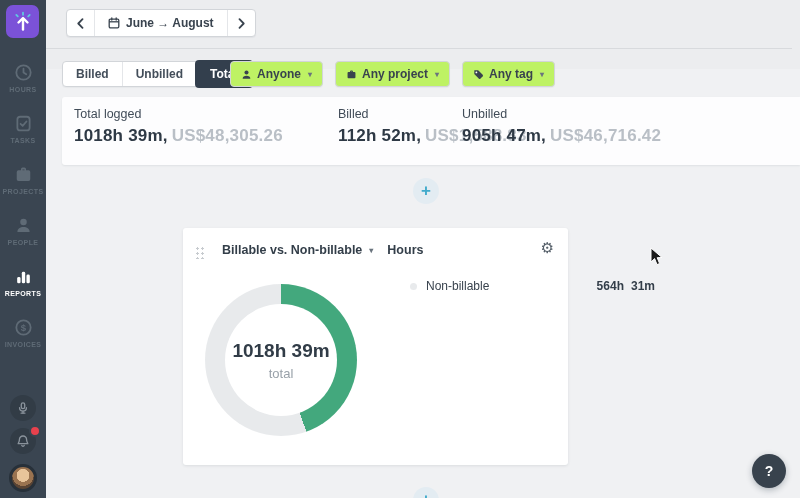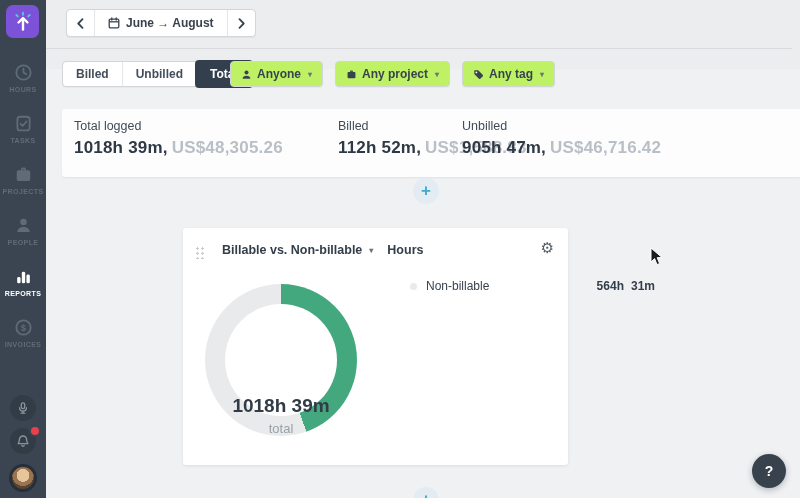--- a/index.html
+++ b/index.html
@@ -41,21 +41,21 @@
              border-right:1px solid #e4e6e9; cursor:pointer; }
   .seg-btn:last-child { border-right:none; }
   .seg-btn.active { background:#333f4d; color:#ffffff; border-radius:4px; margin:-2px; padding:0 15px; border-right:none; }
   
   .dropdowns { position:absolute; left:184px; top:61px; display:flex; gap:12px; }
   .dd { height:26px; background:#bef264; border:1px solid #d2d5d9; border-radius:4px; display:flex; align-items:center;
         gap:5px; padding:0 10px; font-size:12px; font-weight:bold; color:#39434e; cursor:pointer;
         box-shadow:0 1px 1px rgba(31,45,61,.04); }
   .caret { font-size:8px; color:#6a747e; margin-left:2px; }
   
-  .stats { position:absolute; top:109px; left:16px; right:0; height:68px; background:#fdfdfe;
+  .stats { position:absolute; top:97px; left:16px; right:0; height:68px; background:#fdfdfe;
            border-radius:3px 0 0 3px; box-shadow:0 1px 2px rgba(31,45,61,.08); }
   .stat { position:absolute; top:10px; }
   .stat-label { font-size:12.5px; color:#414c58; margin-bottom:5px; }
   .stat-value { font-size:17px; font-weight:bold; color:#2e3945; letter-spacing:.2px; }
   .stat-money { color:#b9bfc6; margin-left:4px; }
   
   .add-btn { position:absolute; width:26px; height:26px; border-radius:50%; background:#e3ecf2;
              display:flex; align-items:center; justify-content:center; color:#41aacb;
              font-size:17px; font-weight:bold; cursor:pointer; }
   
@@ -65,21 +65,21 @@
                  background-image:radial-gradient(#c7cbcf 1.1px, transparent 1.3px); background-size:5px 5px; }
   .card-title { position:absolute; left:39px; top:15px; display:flex; align-items:center; gap:5px;
                 font-size:12.5px; font-weight:bold; color:#333e49; }
   .card-title .unit { margin-left:9px; cursor:pointer; }
   .title-select { display:flex; align-items:center; gap:5px; cursor:pointer; }
   .gear { position:absolute; right:14px; top:12px; font-size:15px; color:#555f69; cursor:pointer; line-height:1; }
   
   .donut { position:absolute; left:22px; top:56px; width:152px; height:152px; border-radius:50%; }
   .donut::after { content:""; position:absolute; inset:20px; background:#ffffff; border-radius:50%; }
   .donut-center { position:absolute; left:22px; top:56px; width:152px; height:152px; display:flex;
-                  flex-direction:column; align-items:center; justify-content:flex-end; gap:4px; z-index:2; }
+                  flex-direction:column; align-items:center; justify-content:center; gap:4px; z-index:2; }
   .donut-value { font-size:19px; font-weight:bold; color:#313c47; }
   .donut-sub { font-size:13px; color:#99a1a9; }
   
   .legend { position:absolute; left:227px; top:48px; width:245px; }
   .legend-row { display:flex; align-items:center; height:20px; margin-bottom:8px; font-size:12px; }
   .legend-dot { width:7px; height:7px; border-radius:50%; flex:0 0 auto; }
   .legend-name { margin-left:9px; color:#39434e; }
   .legend-val { margin-left:auto; font-weight:bold; color:#333e49; display:flex; gap:7px; }
   
   .help-btn { position:absolute; left:706px; top:454px; width:34px; height:34px; border-radius:50%;

